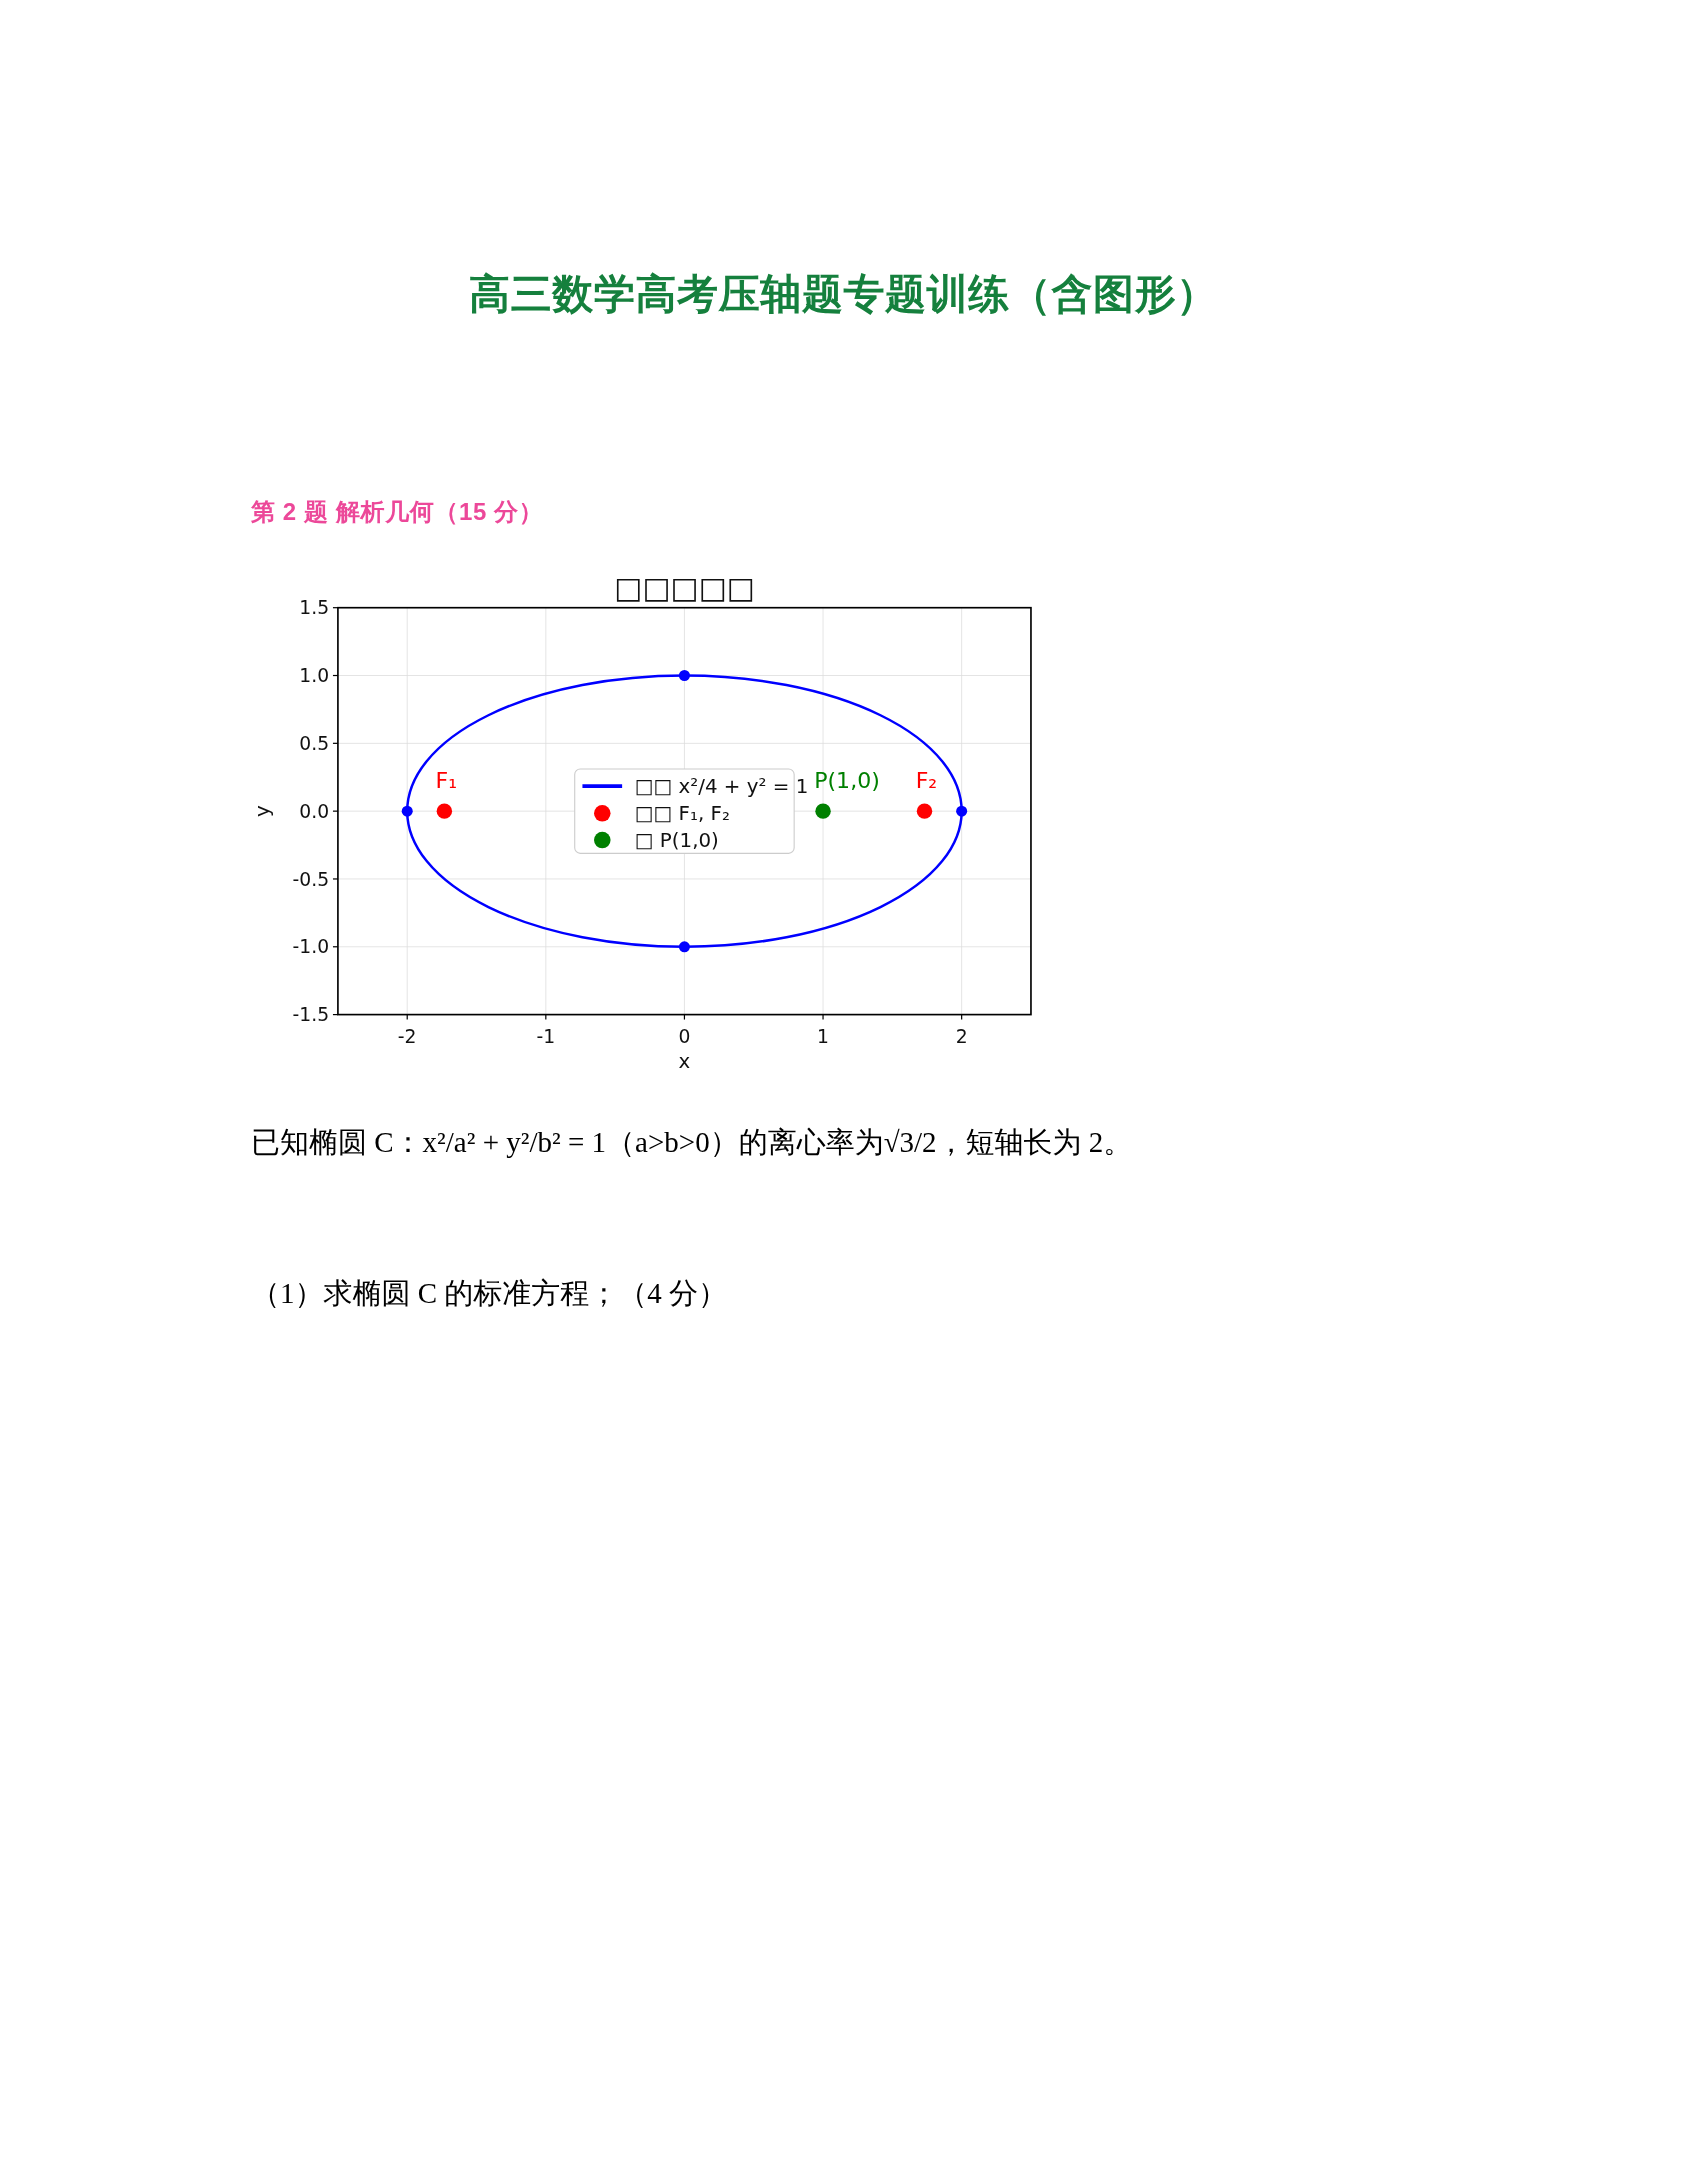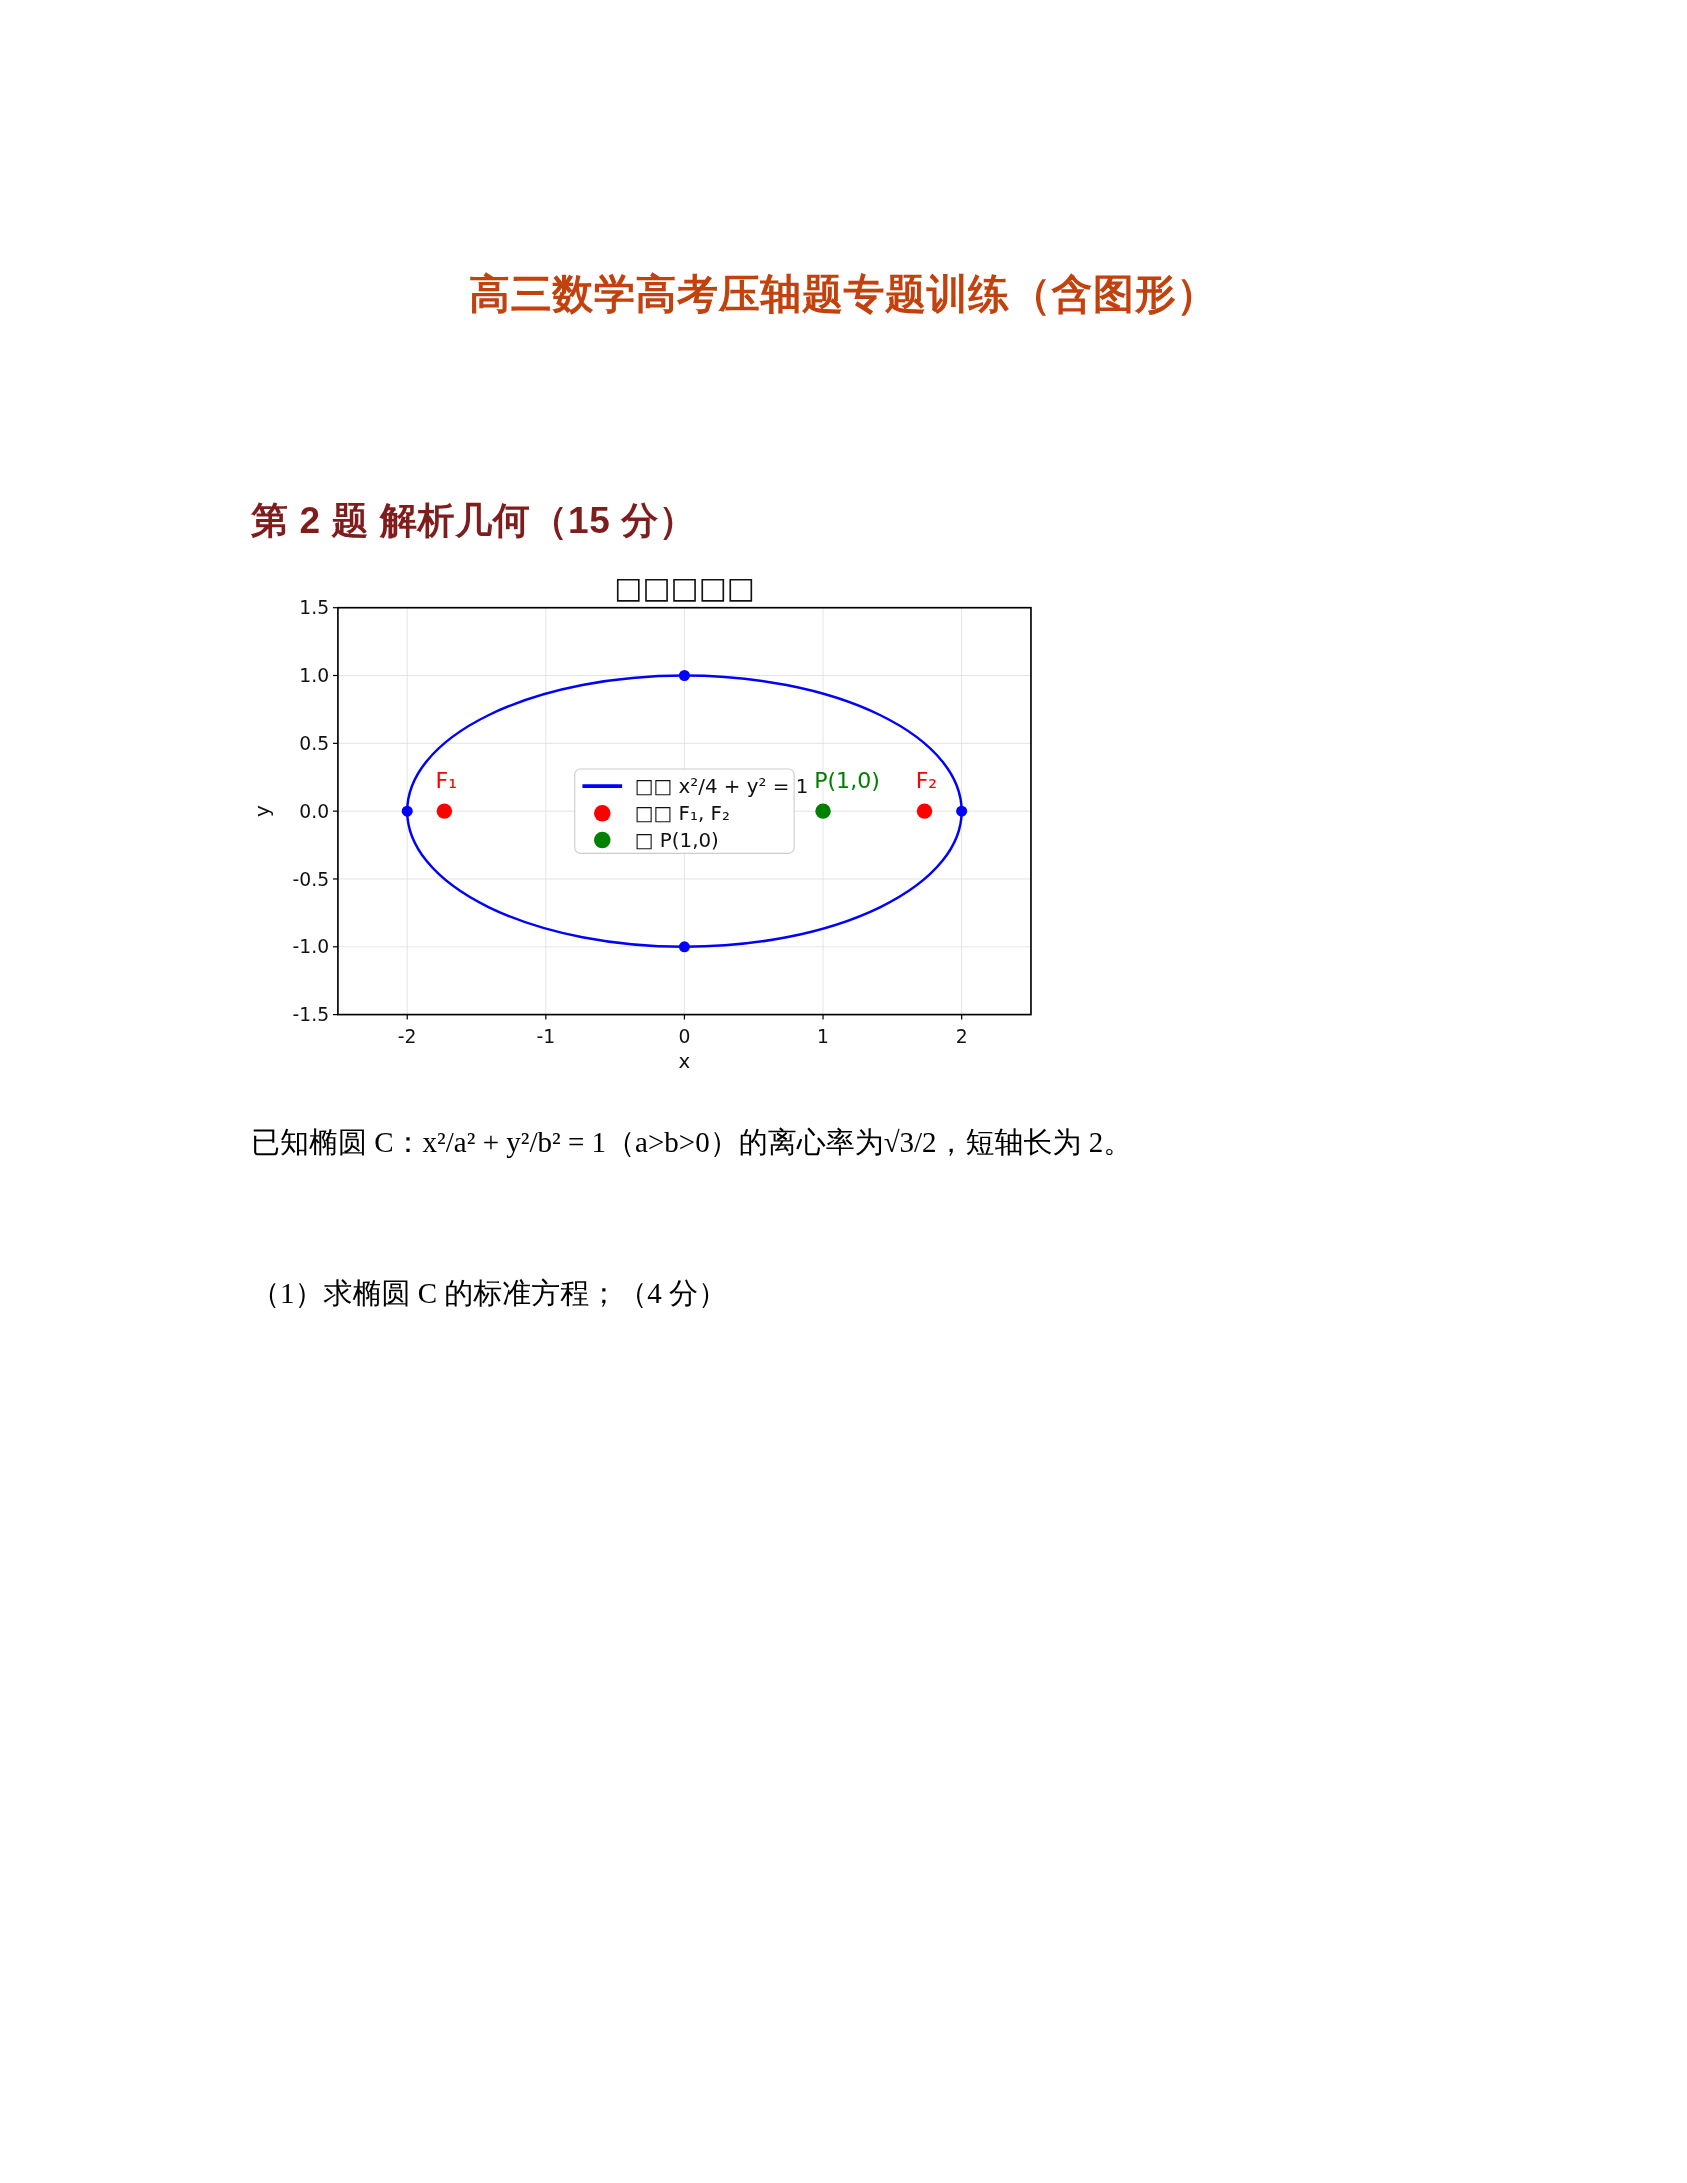--- a/index.html
+++ b/index.html
@@ -1,25 +1,25 @@
 <!DOCTYPE html>
 <html style="font-size:8.8px"><head>
 <meta charset="utf-8">
 <style>
   html,body{margin:0;padding:0;background:#ffffff;}
   .page{position:relative;width:1687px;height:2183px;background:#ffffff;overflow:hidden;
         font-family:"Liberation Serif","DejaVu Serif",serif;color:#000;}
   .doc-title{position:absolute;left:0;right:0;top:271px;margin:0;text-align:center;
              font-family:"Liberation Sans","DejaVu Sans",sans-serif;font-weight:700;
-             font-size:41px;line-height:1.15;color:#c2410c;letter-spacing:0.6px;}
+             font-size:41px;line-height:1.15;color:#15803d;letter-spacing:0.6px;}
   .doc-meta{position:absolute;left:0;right:0;top:357px;text-align:center;
             font-size:24px;color:#111111;letter-spacing:0.6px;}
   .section-heading{position:absolute;left:251px;top:496px;margin:0;
                    font-family:"Liberation Sans","DejaVu Sans",sans-serif;font-weight:700;
-                   font-size:37px;color:#7f1d1d;letter-spacing:0.6px;}
+                   font-size:24px;color:#ec4899;letter-spacing:0.6px;}
   .chart{position:absolute;left:237px;top:568px;width:805px;height:510px;display:block;}
   .para{position:absolute;left:251px;width:1218px;margin:0;
         font-size:29px;line-height:44px;color:#000000;}
   .p-intro{top:1120px;}
   .p-q1{top:1271px;}
   .p-q2{top:1417px;}
   .p-q3{top:1643px;}
 </style>
 </head>
 <body>

